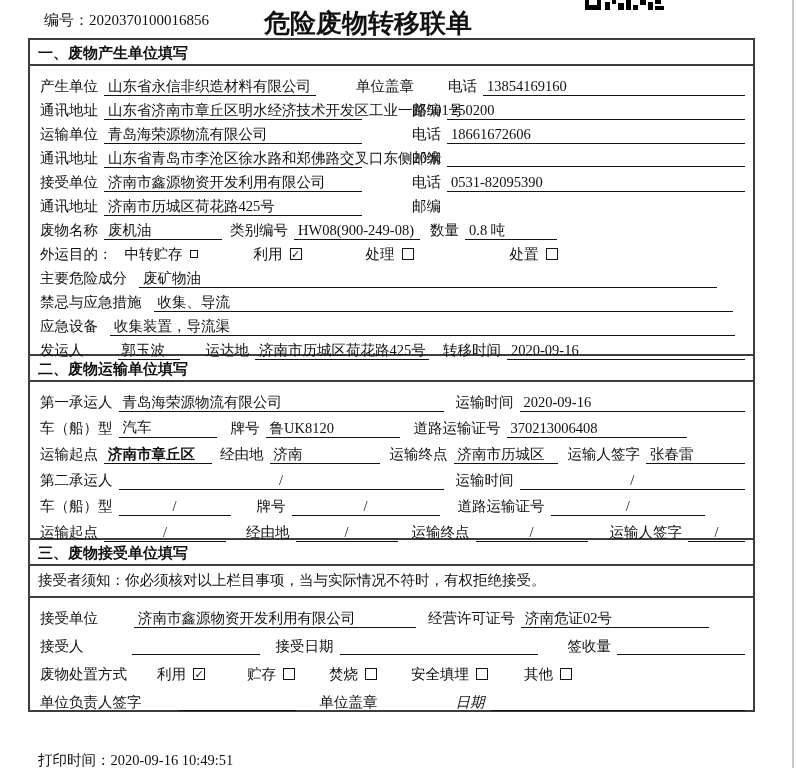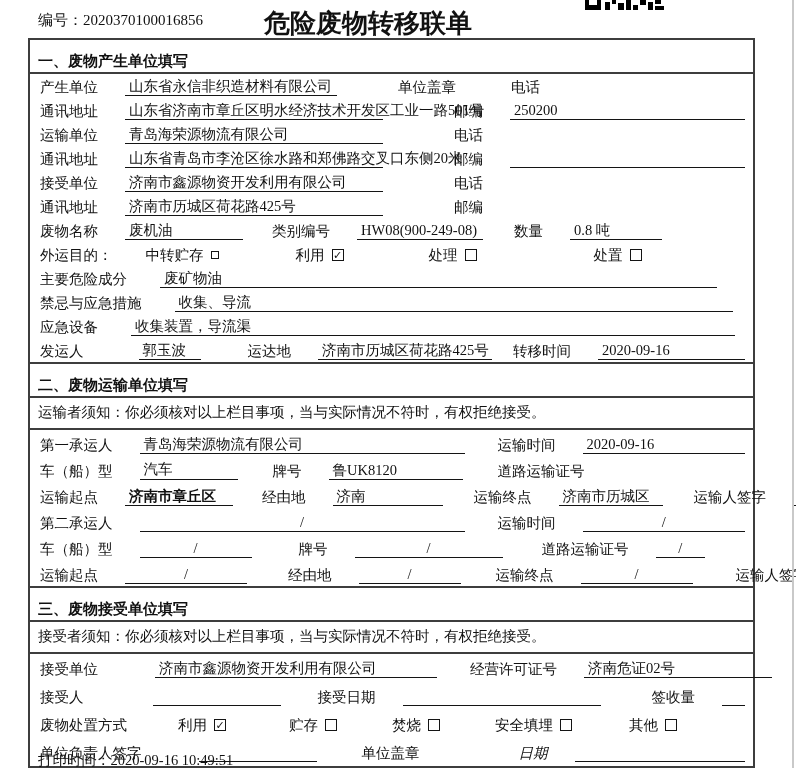--- a/index.html
+++ b/index.html
@@ -1,34 +1,34 @@
 <!DOCTYPE html>
 <html><head>
 <meta charset="utf-8">
 <style>
   html,body{margin:0;padding:0;}
   body{
     width:796px;height:768px;background:#ffffff;position:relative;overflow:hidden;
     font-family:"Liberation Serif","DejaVu Serif",serif;color:#111;
   }
-  .doc-number{position:absolute;left:38px;top:11px;font-size:15px;white-space:nowrap;}
+  .doc-number{position:absolute;left:44px;top:11px;font-size:15px;white-space:nowrap;}
   .doc-title{position:absolute;left:0;right:60px;top:6px;text-align:center;
     font-size:26px;font-weight:bold;font-family:"Liberation Sans","DejaVu Sans",sans-serif;}
   .qr{position:absolute;left:585px;top:0;}
   .right-edge{position:absolute;right:2px;top:0;width:2px;height:768px;background:#c9c9c9;}
 
   .form-table{position:absolute;left:28px;top:38px;width:727px;box-sizing:border-box;
     border:2px solid #3d3d3d;background:#fff;}
   .sec + .sec{border-top:2px solid #3d3d3d;}
   .sec-header{font-family:"Liberation Sans","DejaVu Sans",sans-serif;font-weight:bold;
-    font-size:15px;padding:11px 8px 2px;border-bottom:2px solid #3d3d3d;line-height:19px;}
+    font-size:15px;padding:3px 8px 2px;border-bottom:2px solid #3d3d3d;line-height:19px;}
   .sec-note{font-size:14.5px;padding:6px 8px 7px;border-bottom:2px solid #3d3d3d;line-height:17px;}
 
-  .frow{display:flex;align-items:flex-end;box-sizing:border-box;
-    height:24px;padding:4px 8px 2px 10px;font-size:14.5px;line-height:17px;gap:21px;}
+  .frow{display:flex;align-items:flex-start;box-sizing:border-box;
+    height:24px;padding:12px 8px 2px 10px;font-size:14.5px;line-height:17px;}
   .sec-transport .frow{height:26px;}
   .sec-receiver .frow{height:28px;padding-bottom:4px;}
 
   .lbl{white-space:nowrap;margin-right:6px;flex:0 0 auto;}
   .val{border-bottom:1px solid #141414;padding:0 4px;white-space:nowrap;
     box-sizing:border-box;flex:0 0 auto;min-height:17px;}
   .val.f{flex:1 1 auto;min-width:0;}
   .val.c{text-align:center;}
   .cb{display:flex;align-items:center;flex:0 0 auto;}
   .cbl{white-space:nowrap;margin-right:7px;}
@@ -59,42 +59,45 @@
 </svg>
 
 <div class="form-table" id="sections-root">
     <div class="sec sec-producer">
       <div class="sec-header">一、废物产生单位填写</div>
       <div class="frow">
         <span class="lbl">产生单位</span>
         <span class="val" style="width: 212px;">山东省永信非织造材料有限公司</span>
         <span class="lbl" style="margin-left: 40px;">单位盖章</span>
         <span class="lbl" style="margin-left: 28px;">电话</span>
+        <span class="val f">13854169160</span>
       </div>
       <div class="frow">
         <span class="lbl">通讯地址</span>
         <span class="val" style="width: 258px;">山东省济南市章丘区明水经济技术开发区工业一路501号</span>
         <span class="lbl" style="margin-left: 50px;">邮编</span>
         <span class="val f">250200</span>
       </div>
       <div class="frow">
         <span class="lbl">运输单位</span>
         <span class="val" style="width: 258px;">青岛海荣源物流有限公司</span>
         <span class="lbl" style="margin-left: 50px;">电话</span>
+        <span class="val f">18661672606</span>
       </div>
       <div class="frow">
         <span class="lbl">通讯地址</span>
         <span class="val" style="width: 258px;">山东省青岛市李沧区徐水路和郑佛路交叉口东侧20米</span>
         <span class="lbl" style="margin-left: 50px;">邮编</span>
         <span class="val f"></span>
       </div>
       <div class="frow">
         <span class="lbl">接受单位</span>
         <span class="val" style="width: 258px;">济南市鑫源物资开发利用有限公司</span>
         <span class="lbl" style="margin-left: 50px;">电话</span>
+        <span class="val f">0531-82095390</span>
       </div>
       <div class="frow">
         <span class="lbl">通讯地址</span>
         <span class="val" style="width: 258px;">济南市历城区荷花路425号</span>
         <span class="lbl" style="margin-left: 50px;">邮编</span>
       </div>
       <div class="frow">
         <span class="lbl">废物名称</span>
         <span class="val" style="width: 118px;">废机油</span>
         <span class="lbl" style="margin-left: 8px;">类别编号</span>
@@ -131,39 +134,39 @@
       </div>
       <div class="frow">
         <span class="lbl">应急设备</span>
         <span class="val f" style="margin-left: 6px; margin-right: 10px;">收集装置，导流渠</span>
       </div>
       <div class="frow">
         <span class="lbl">发运人</span>
         <span class="val" style="width: 62px; margin-left: 28px;">郭玉波</span>
         <span class="lbl" style="margin-left: 26px;">运达地</span>
         <span class="val" style="width: 174px;">济南市历城区荷花路425号</span>
-        <span class="lbl" style="">转移时间</span>
+        <span class="lbl" style="margin-left: 14px;">转移时间</span>
         <span class="val f">2020-09-16</span>
       </div>
     </div>
     <div class="sec sec-transport">
       <div class="sec-header">二、废物运输单位填写</div>
-      <div class="sec-note">运输者须知：你必须核对以上栏目事项，当与实际情况不符时，有权拒绝接受。</div>
       <div class="frow">
         <span class="lbl">第一承运人</span>
         <span class="val" style="width: 325px;">青岛海荣源物流有限公司</span>
         <span class="lbl" style="margin-left: 12px;">运输时间</span>
         <span class="val f">2020-09-16</span>
       </div>
       <div class="frow">
         <span class="lbl">车（船）型</span>
         <span class="val" style="width: 98px; font-family: Liberation Mono, monospace;">汽车</span>
         <span class="lbl" style="margin-left: 14px;">牌号</span>
         <span class="val" style="width: 134px;">鲁UK8120</span>
         <span class="lbl" style="margin-left: 14px;">道路运输证号</span>
+        <span class="val f" style="margin-right: 58px;">370213006408</span>
       </div>
       <div class="frow">
         <span class="lbl">运输起点</span>
         <span class="val" style="width: 108px; font-weight: bold;">济南市章丘区</span>
         <span class="lbl" style="margin-left: 8px;">经由地</span>
         <span class="val" style="width: 110px;">济南</span>
         <span class="lbl" style="margin-left: 10px;">运输终点</span>
         <span class="val" style="width: 104px;">济南市历城区</span>
         <span class="lbl" style="margin-left: 10px;">运输人签字</span>
         <span class="val f">张春雷</span>

